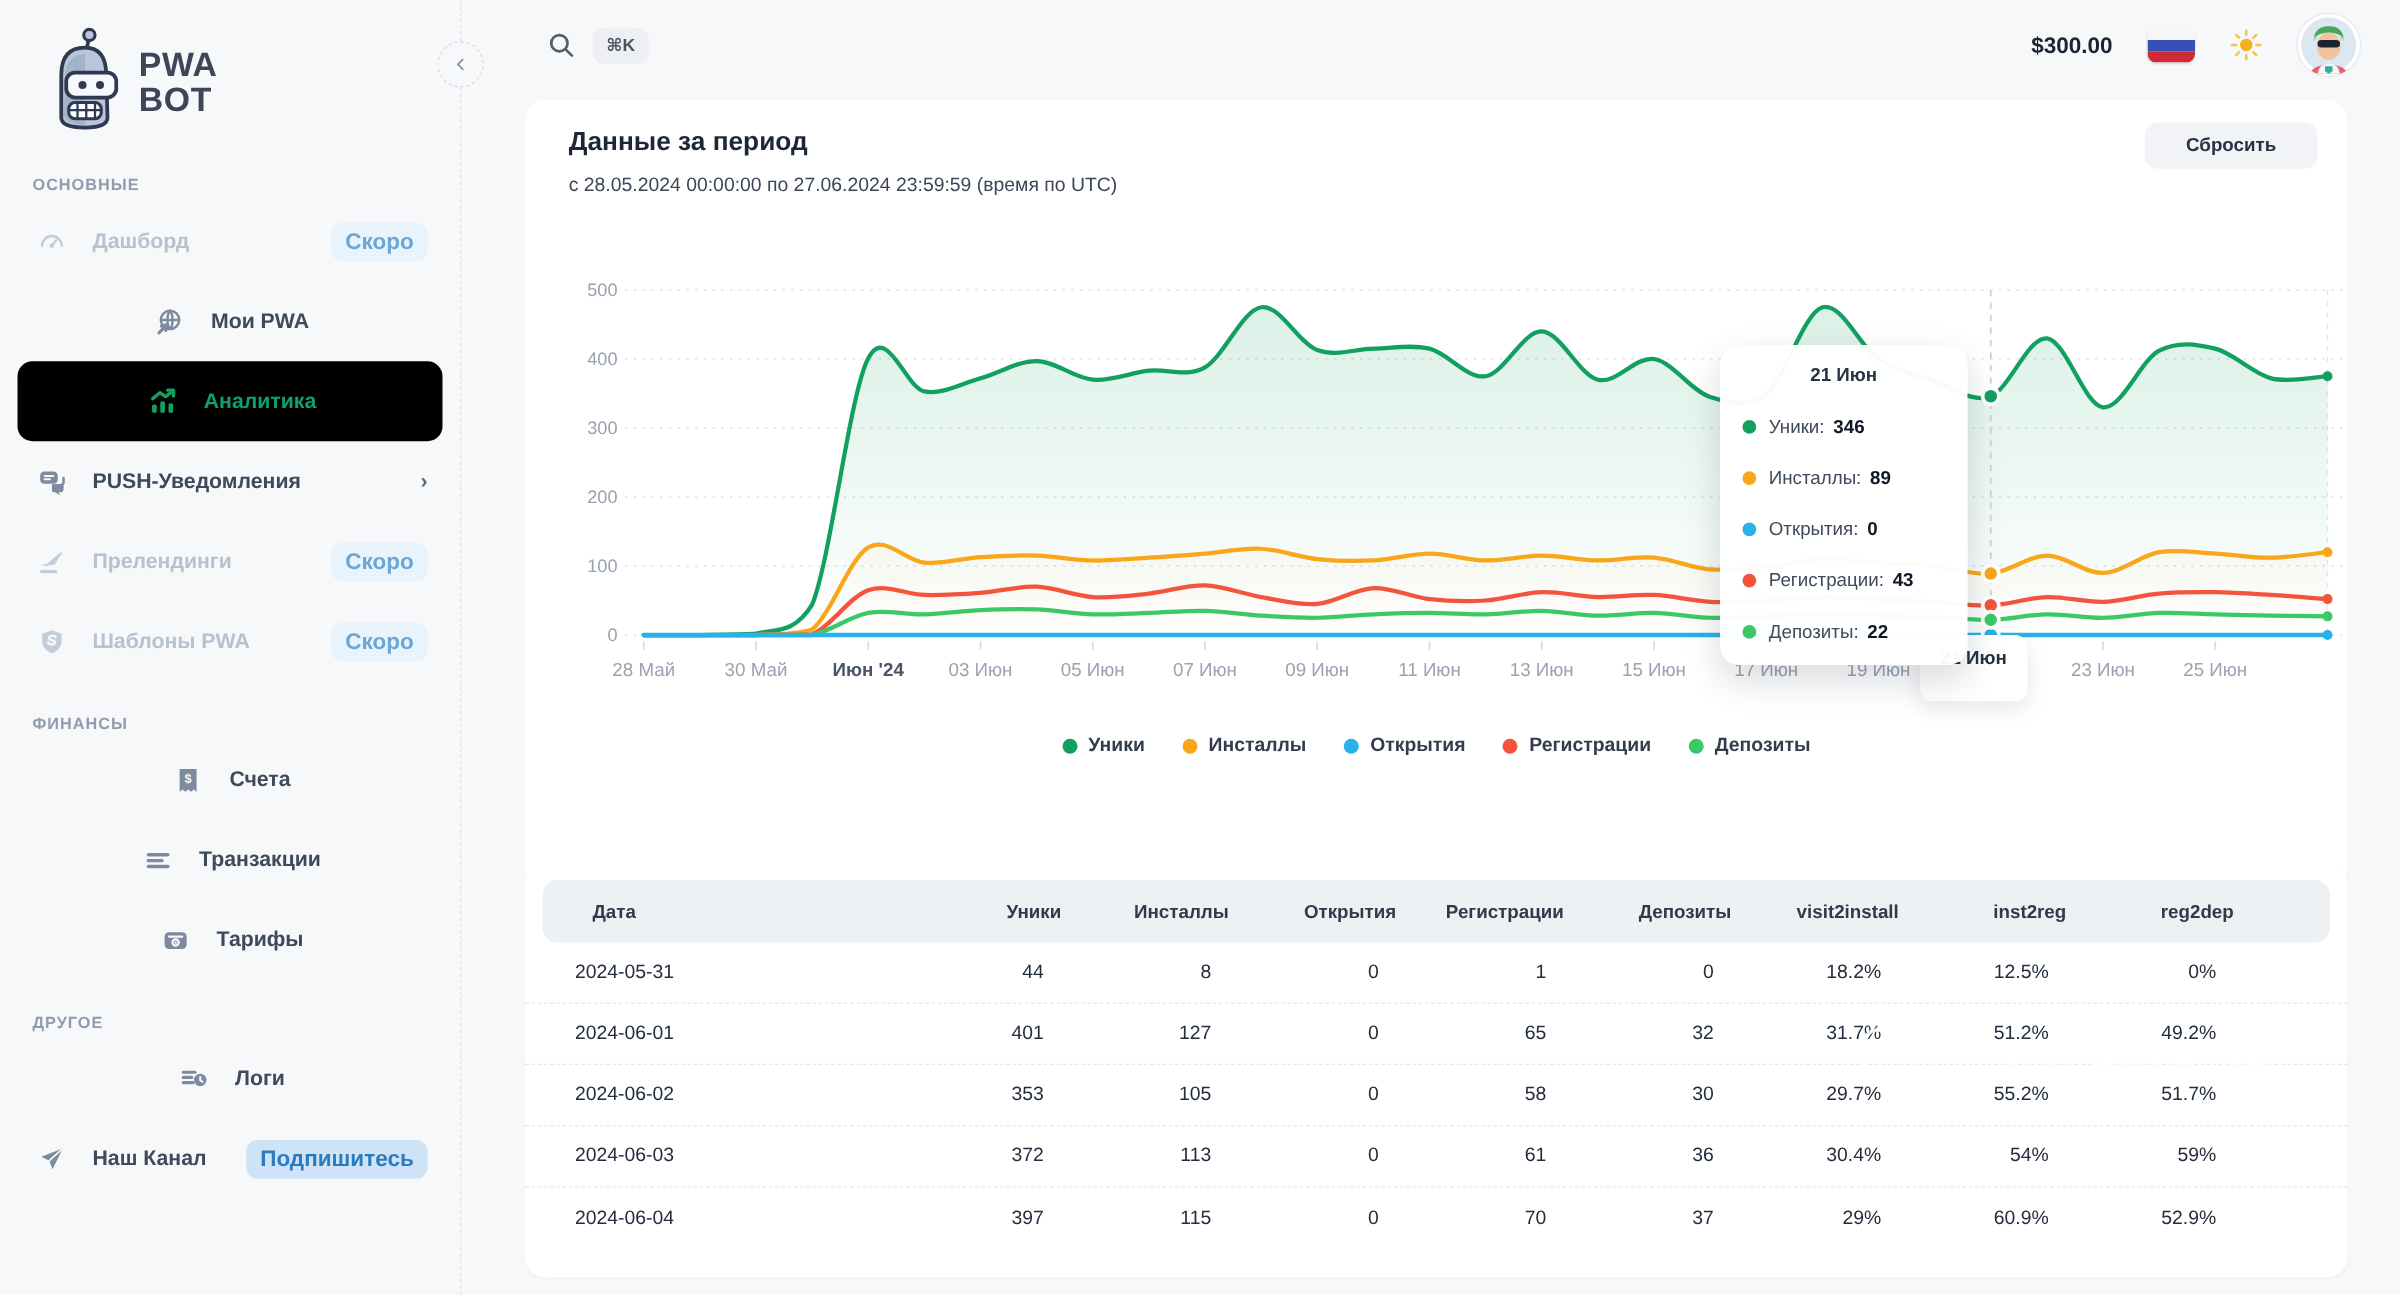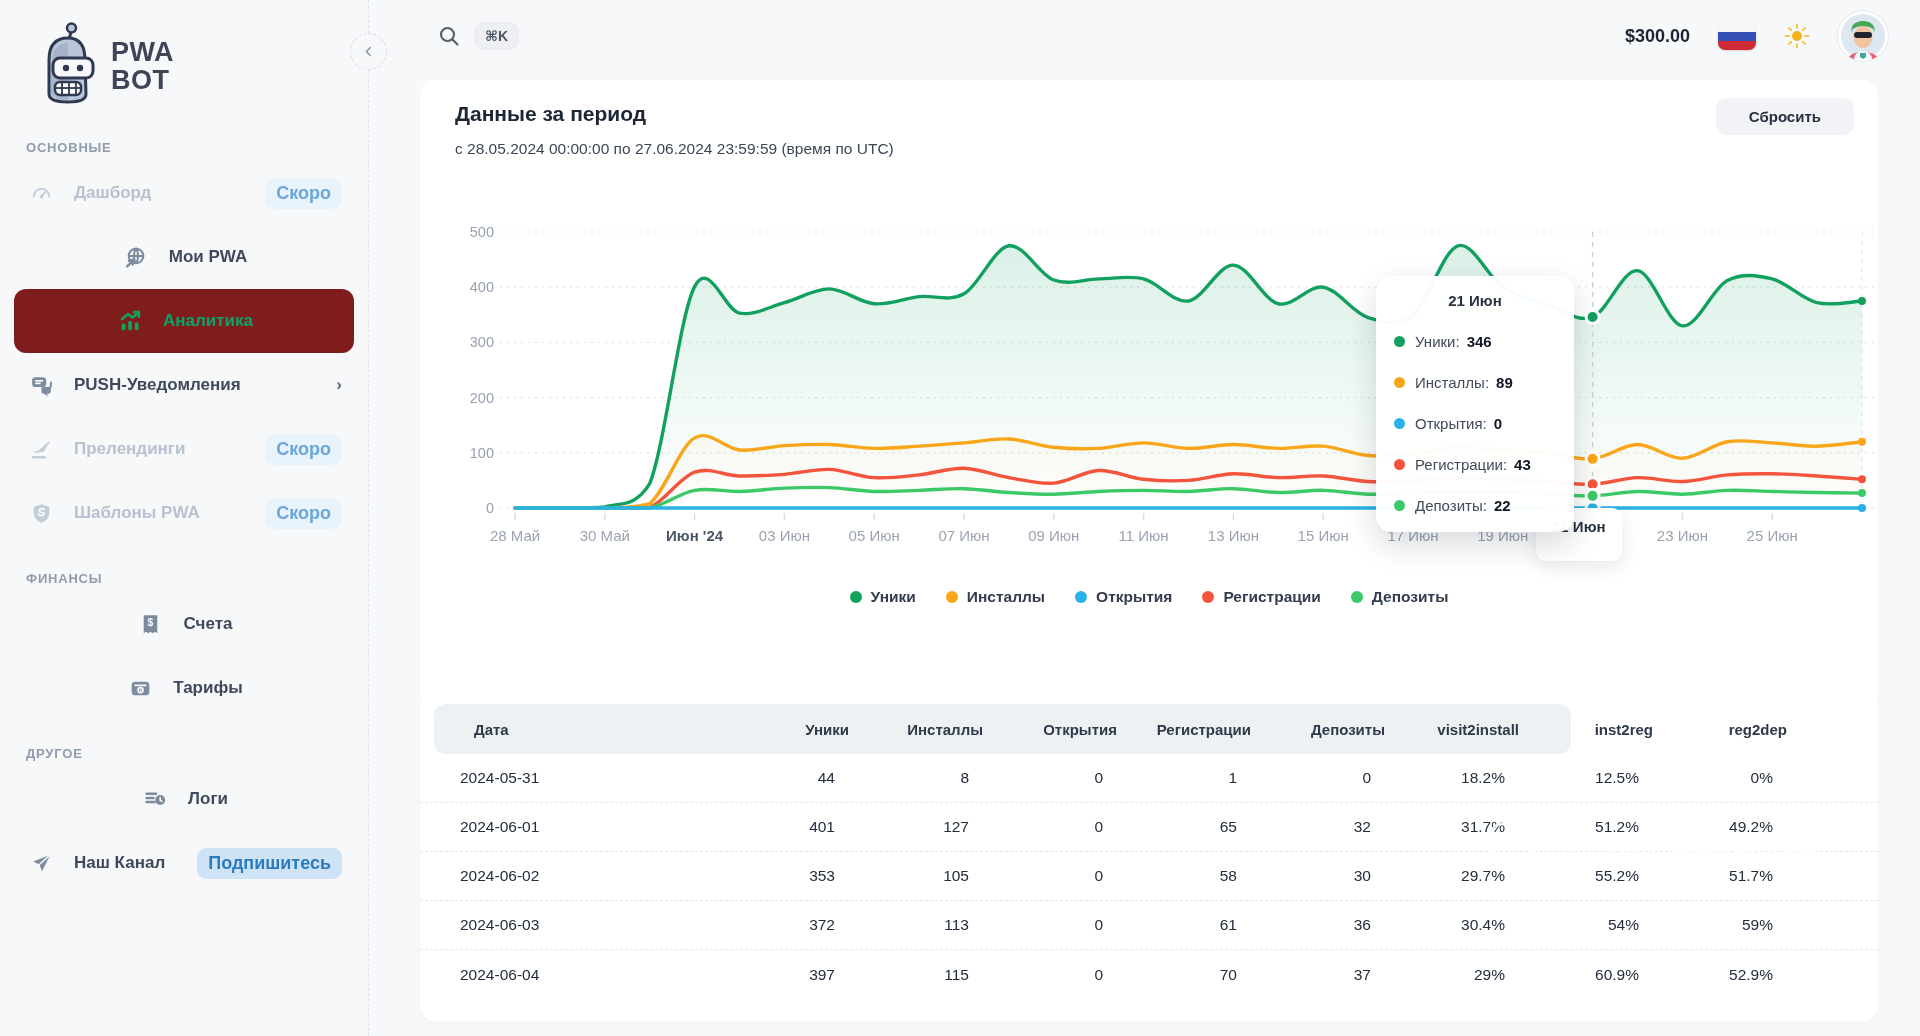--- a/index.html
+++ b/index.html
@@ -21,21 +21,21 @@
     letter-spacing:.5px; }
   .side-section-label { margin:26px 0 6px 26px; font-size:13px; font-weight:700;
     letter-spacing:.8px; color:#909cad; }
   .side-item { position:relative; display:flex; align-items:center; height:64px;
     margin:0 14px; padding:0 12px 0 14px; border-radius:12px; cursor:pointer;justify-content:center; }
   .side-item .ic { width:26px; height:26px; margin-right:20px; color:#7d8b9e;
     display:flex; align-items:center; justify-content:center; }
   .side-item .lbl { font-size:17px; font-weight:600; color:#3e495b; }
   .side-item.disabled .lbl { color:#b7c1cf; }
   .side-item.disabled .ic { color:#c3cdd9; }
-  .side-item.active { background:#7f1d1d; }
+  .side-item.active { background:#000000; }
   .side-item.active .lbl { color:#0da268; }
   .side-item.active .ic { color:#12a05f; }
   .badge { margin-left:auto; font-size:18px; font-weight:700; padding:5px 11px;
     border-radius:9px; background:#e9f3fb; color:#6aa6d9; white-space:nowrap; }
   .badge.blue { background:#cfe3f6; color:#2b7bc0; }
   .chev { margin-left:auto; color:#5c6878; font-size:17px; font-weight:600; }
 
   
   .main { position:absolute; left:369px; top:0; width:1551px; height:1036px; }
   .topbar { display:flex; align-items:center; height:72px; padding:0 32px 0 68px; }
@@ -85,21 +85,21 @@
   .legend-item { display:flex; align-items:center; gap:9px; cursor:pointer; }
   .legend-dot { width:12px; height:12px; border-radius:50%; }
   .legend-label { font-size:15.5px; font-weight:600; color:#333d4e; }
 
   
   .table-card { position:absolute; left:51px; top:692px; width:1458px; height:330px;
     overflow:hidden; padding:12px 0 0; }
   .tgrid { display:grid; grid-template-columns:255px repeat(8,134px);
     padding:0 53px 0 26px; align-items:center; }
   .thead { background:#eef1f4; border-radius:12px; height:50px; margin:0 14px;
-    width:1137px; }
+    width:1430px; }
   .thead .cell { font-size:15px; font-weight:700; color:#2f3a4a; }
   .trow { height:49px; border-bottom:1px dashed #e3e7ec; }
   .trow:last-child { border-bottom:none; }
   .cell { text-align:right; font-size:15.5px; color:#232d3d; }
   .cell.first { text-align:left; }
   .thead .cell.first { padding-left:14px; }
   .trow .cell.first { padding-left:14px; }
 
   .watermark { position:absolute; left:1068px; top:128px; display:flex; align-items:center;
     gap:14px; z-index:6; opacity:.9; pointer-events:none; }
@@ -204,20 +204,30 @@
       </div>
       <div class="side-section-label">ФИНАНСЫ</div>
       <div class="side-item">
         <span class="ic">
           <svg width="25" height="25" viewBox="0 0 24 24" fill="none" stroke="currentColor" stroke-width="1.9" stroke-linecap="round" stroke-linejoin="round">
             <path d="M5.5 3h13v17.5l-2.2-1.6-2.2 1.6-2.1-1.6-2.1 1.6-2.2-1.6L5.5 20.5z" fill="currentColor" stroke="none"></path>
             <text x="12" y="13.5" text-anchor="middle" font-size="10" font-weight="bold" fill="#f7f8fa" stroke="none" font-family="inherit">$</text>
           </svg>
         </span>
         <span class="lbl">Счета</span>
+      </div>
+      <div class="side-item">
+        <span class="ic">
+          <svg width="25" height="25" viewBox="0 0 24 24" fill="none" stroke="currentColor" stroke-width="1.9" stroke-linecap="round" stroke-linejoin="round">
+            <line x1="4.5" y1="7.5" x2="19.5" y2="7.5" stroke-width="2.6"></line>
+            <line x1="4.5" y1="12" x2="15" y2="12" stroke-width="2.6"></line>
+            <line x1="4.5" y1="16.5" x2="19.5" y2="16.5" stroke-width="2.6"></line>
+          </svg>
+        </span>
+        <span class="lbl">Транзакции</span>
       </div>
       <div class="side-item">
         <span class="ic">
           <svg width="25" height="25" viewBox="0 0 24 24" fill="none" stroke="currentColor" stroke-width="1.9" stroke-linecap="round" stroke-linejoin="round">
             <rect x="3.5" y="5.5" width="17" height="13" rx="3.5" fill="currentColor" stroke="none"></rect>
             <line x1="7" y1="9" x2="17" y2="9" stroke="#f7f8fa" stroke-width="1.7"></line>
             <circle cx="12" cy="13.5" r="2.4" fill="none" stroke="#f7f8fa" stroke-width="1.7"></circle>
             <circle cx="12" cy="13.5" r="0.9" fill="#f7f8fa" stroke="none"></circle>
           </svg>
         </span>

